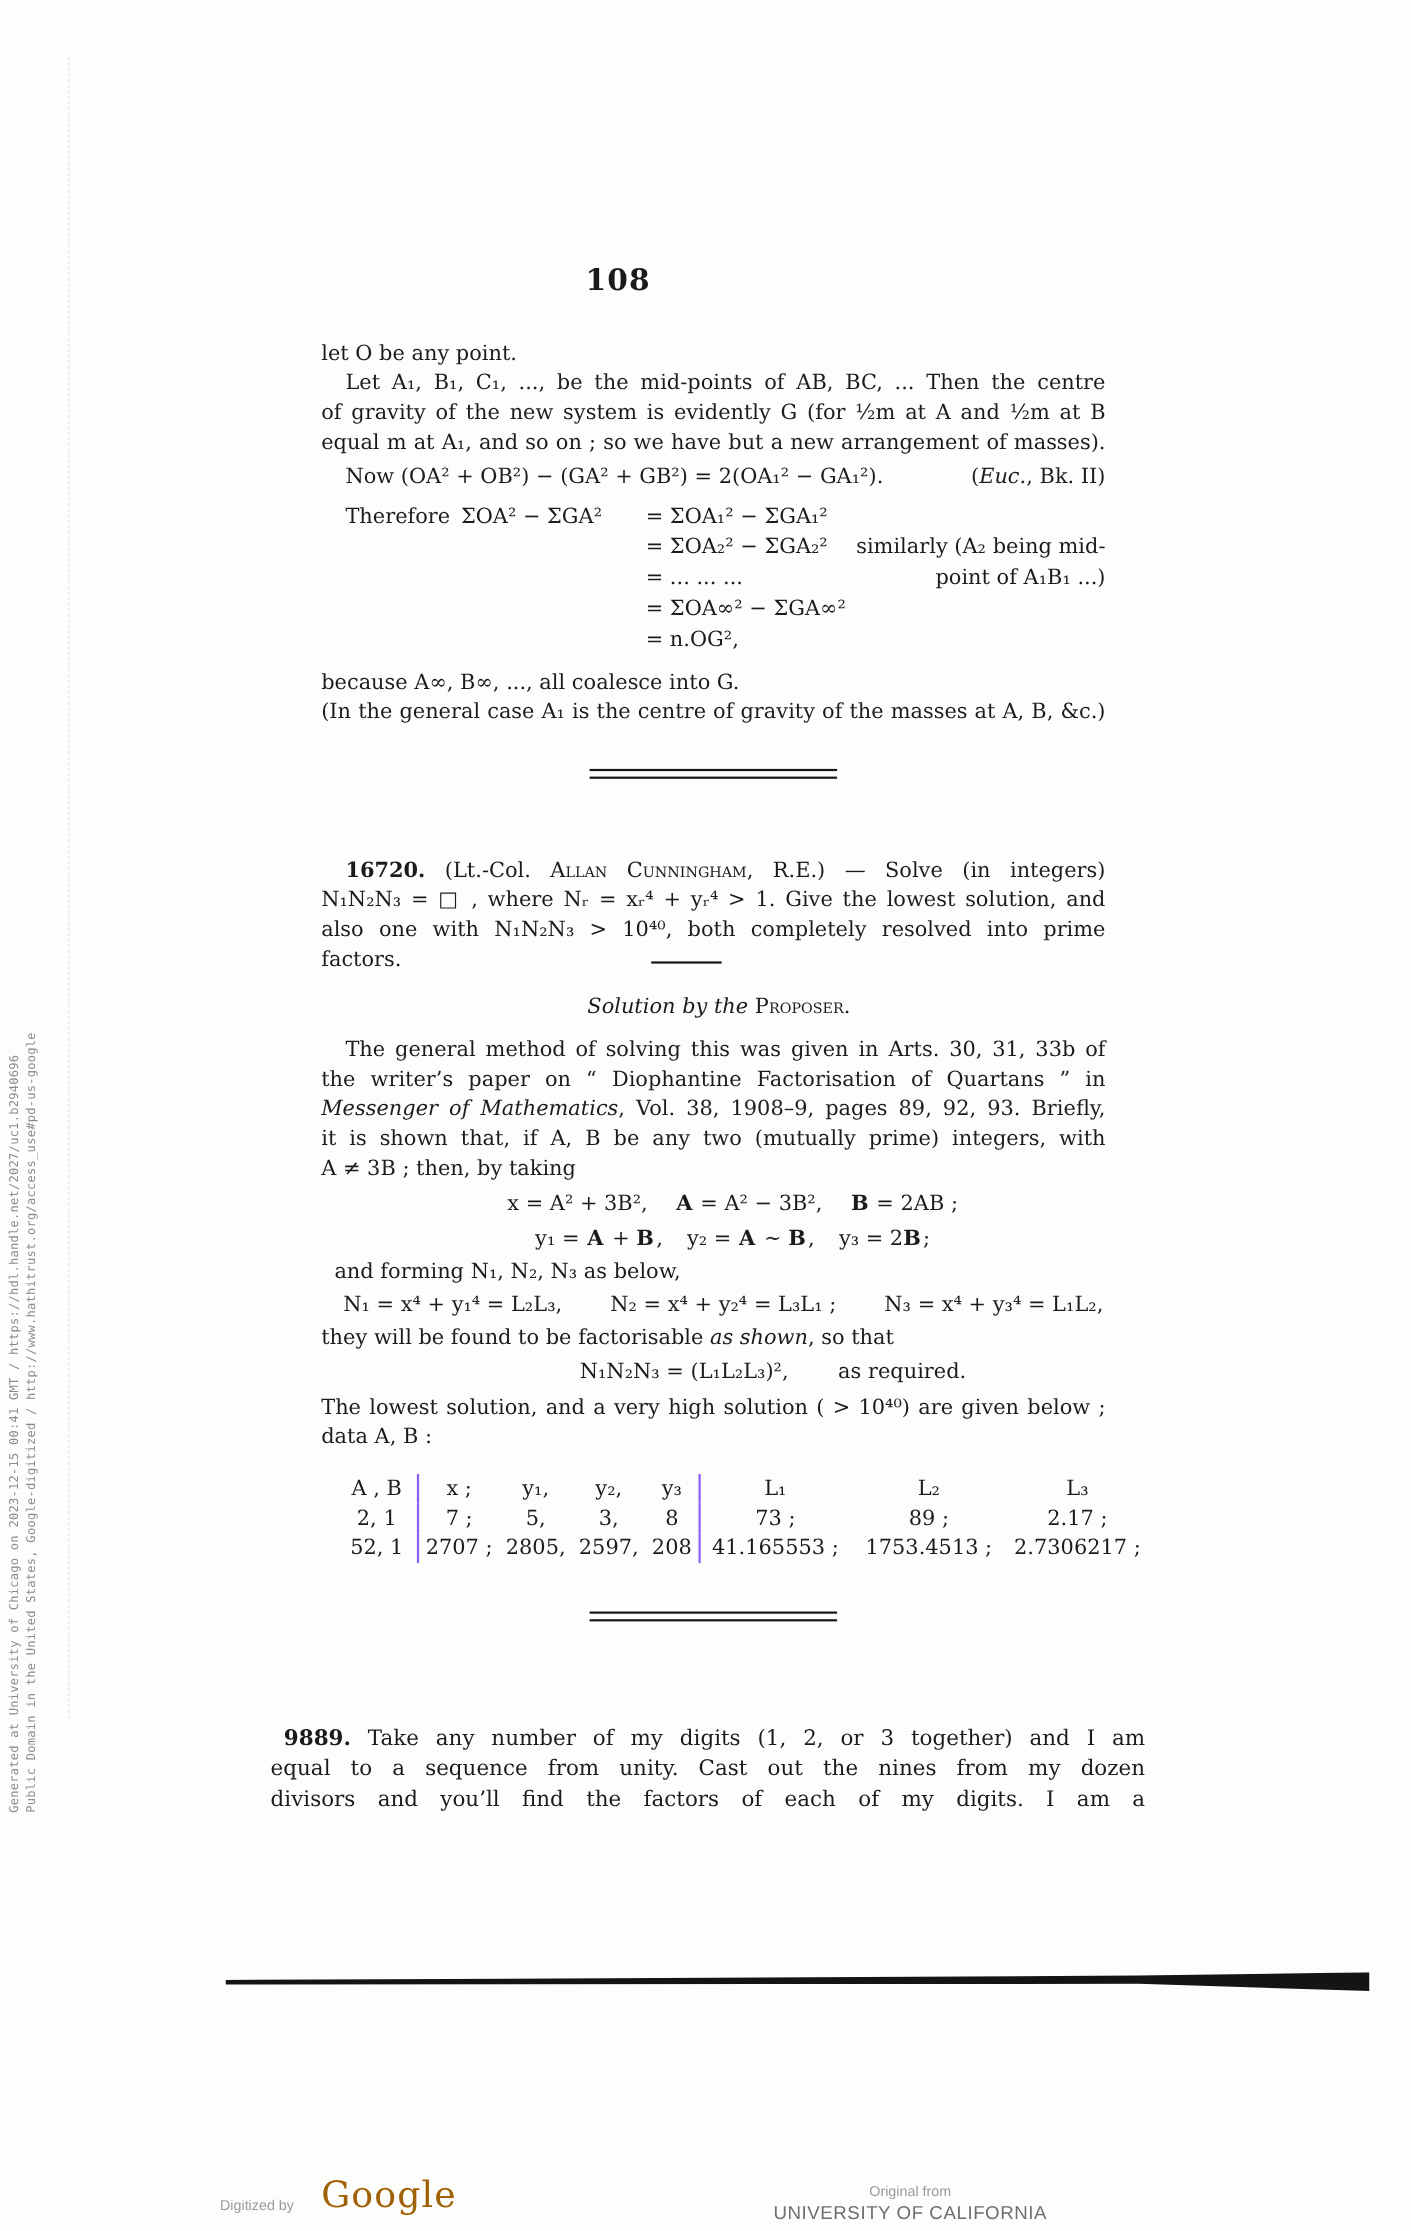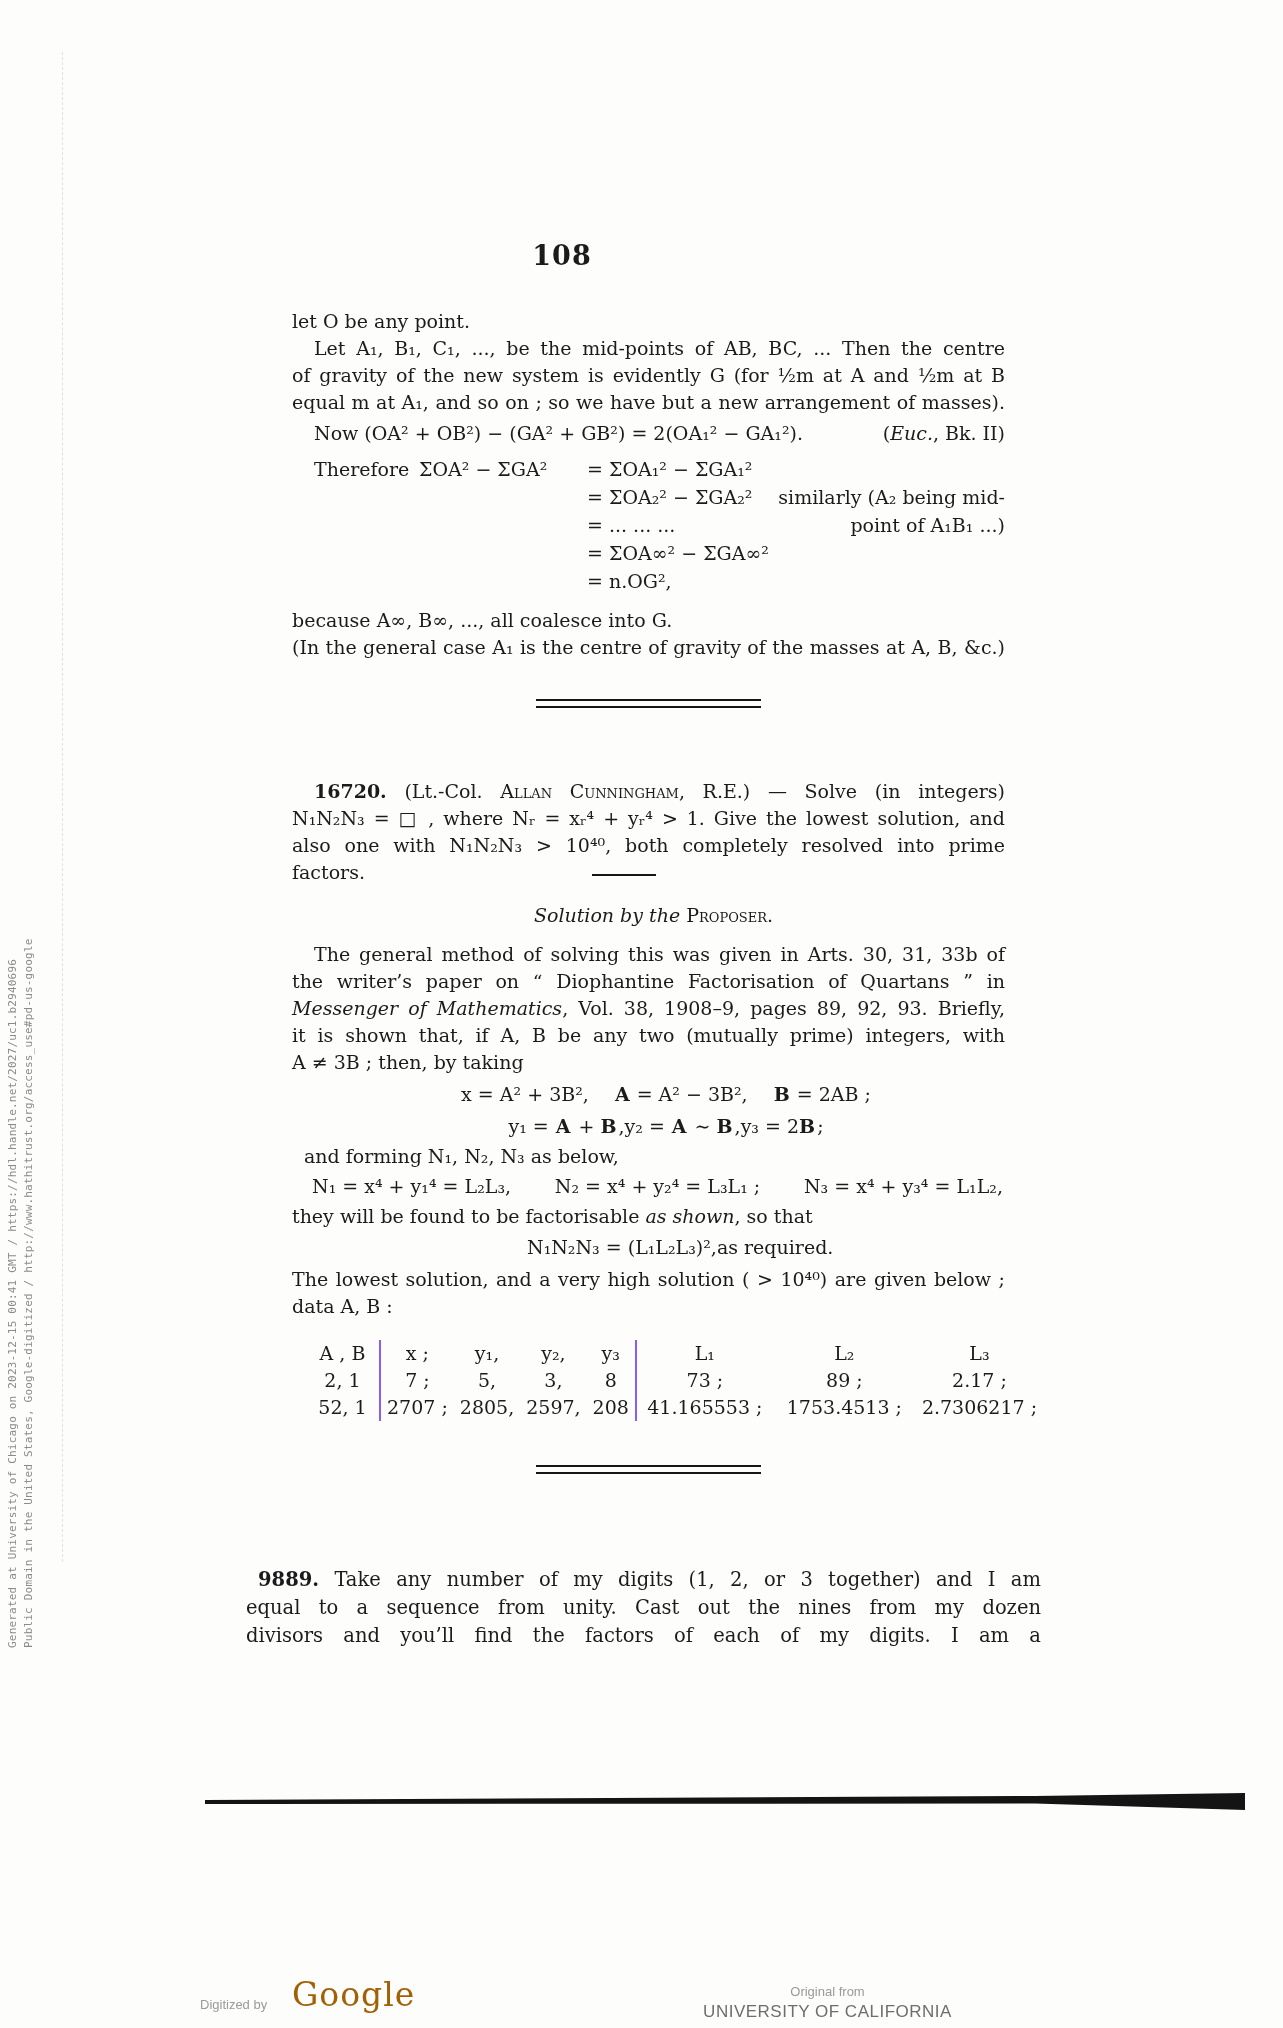--- a/index.html
+++ b/index.html
@@ -59,26 +59,26 @@
     position: absolute; left: 300px; top: 15px; width: 64px; height: 0;
     border-top: 2px solid #161616;
   }
   .solhead { margin-top: 16px; text-align: center; padding-left: 10px; }
   .solpara { margin-top: 12px; }
   .sc { font-variant: small-caps; text-align: right; }
   .eqc { text-align: center; padding-left: 35px; margin-top: 5px; }
   .eqc b.g { margin-left: 26px; margin-right: 7px; }
   .eqc b.t { margin-left: 0; margin-right: 2px; }
   .eqc .op { margin: 0 6px; }
-  .eqc .gp { }
+  .eqc .gp { margin-left: 22px; }
   .forming { margin-top: 3px; padding-left: 12px; }
   .eqN { display: flex; justify-content: space-between; padding: 0 2px 0 20px; margin-top: 3px; gap: 12px; }
   .they { margin-top: 3px; }
   .result { margin-top: 4px; padding-left: 235px; }
-  .result .tail { }
+  .result .tail { margin-left: 45px; }
   .lowest { margin-top: 5px; }
   table.sol {
     border-collapse: collapse; margin-top: 20px; margin-left: 14px;
     font-size: 19px; line-height: 27px;
   }
   table.sol td { text-align: center; padding: 0 6px; white-space: nowrap; }
   table.sol td.bar { border-right: 2px solid #8b5cf6; }
   table.sol td.c0 { min-width: 74px; }
   table.sol td.c1 { min-width: 62px; }
   table.sol td.c2 { min-width: 55px; }

